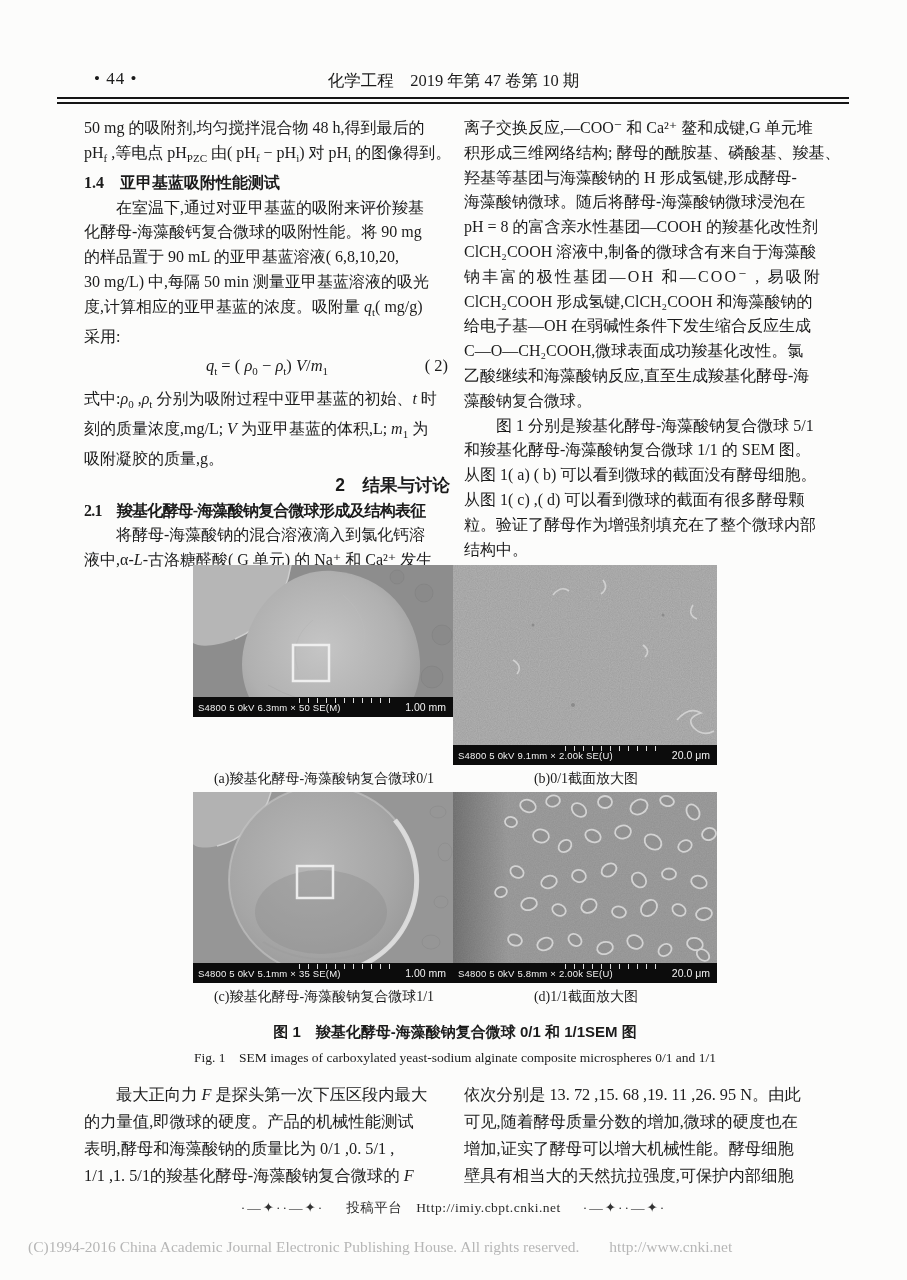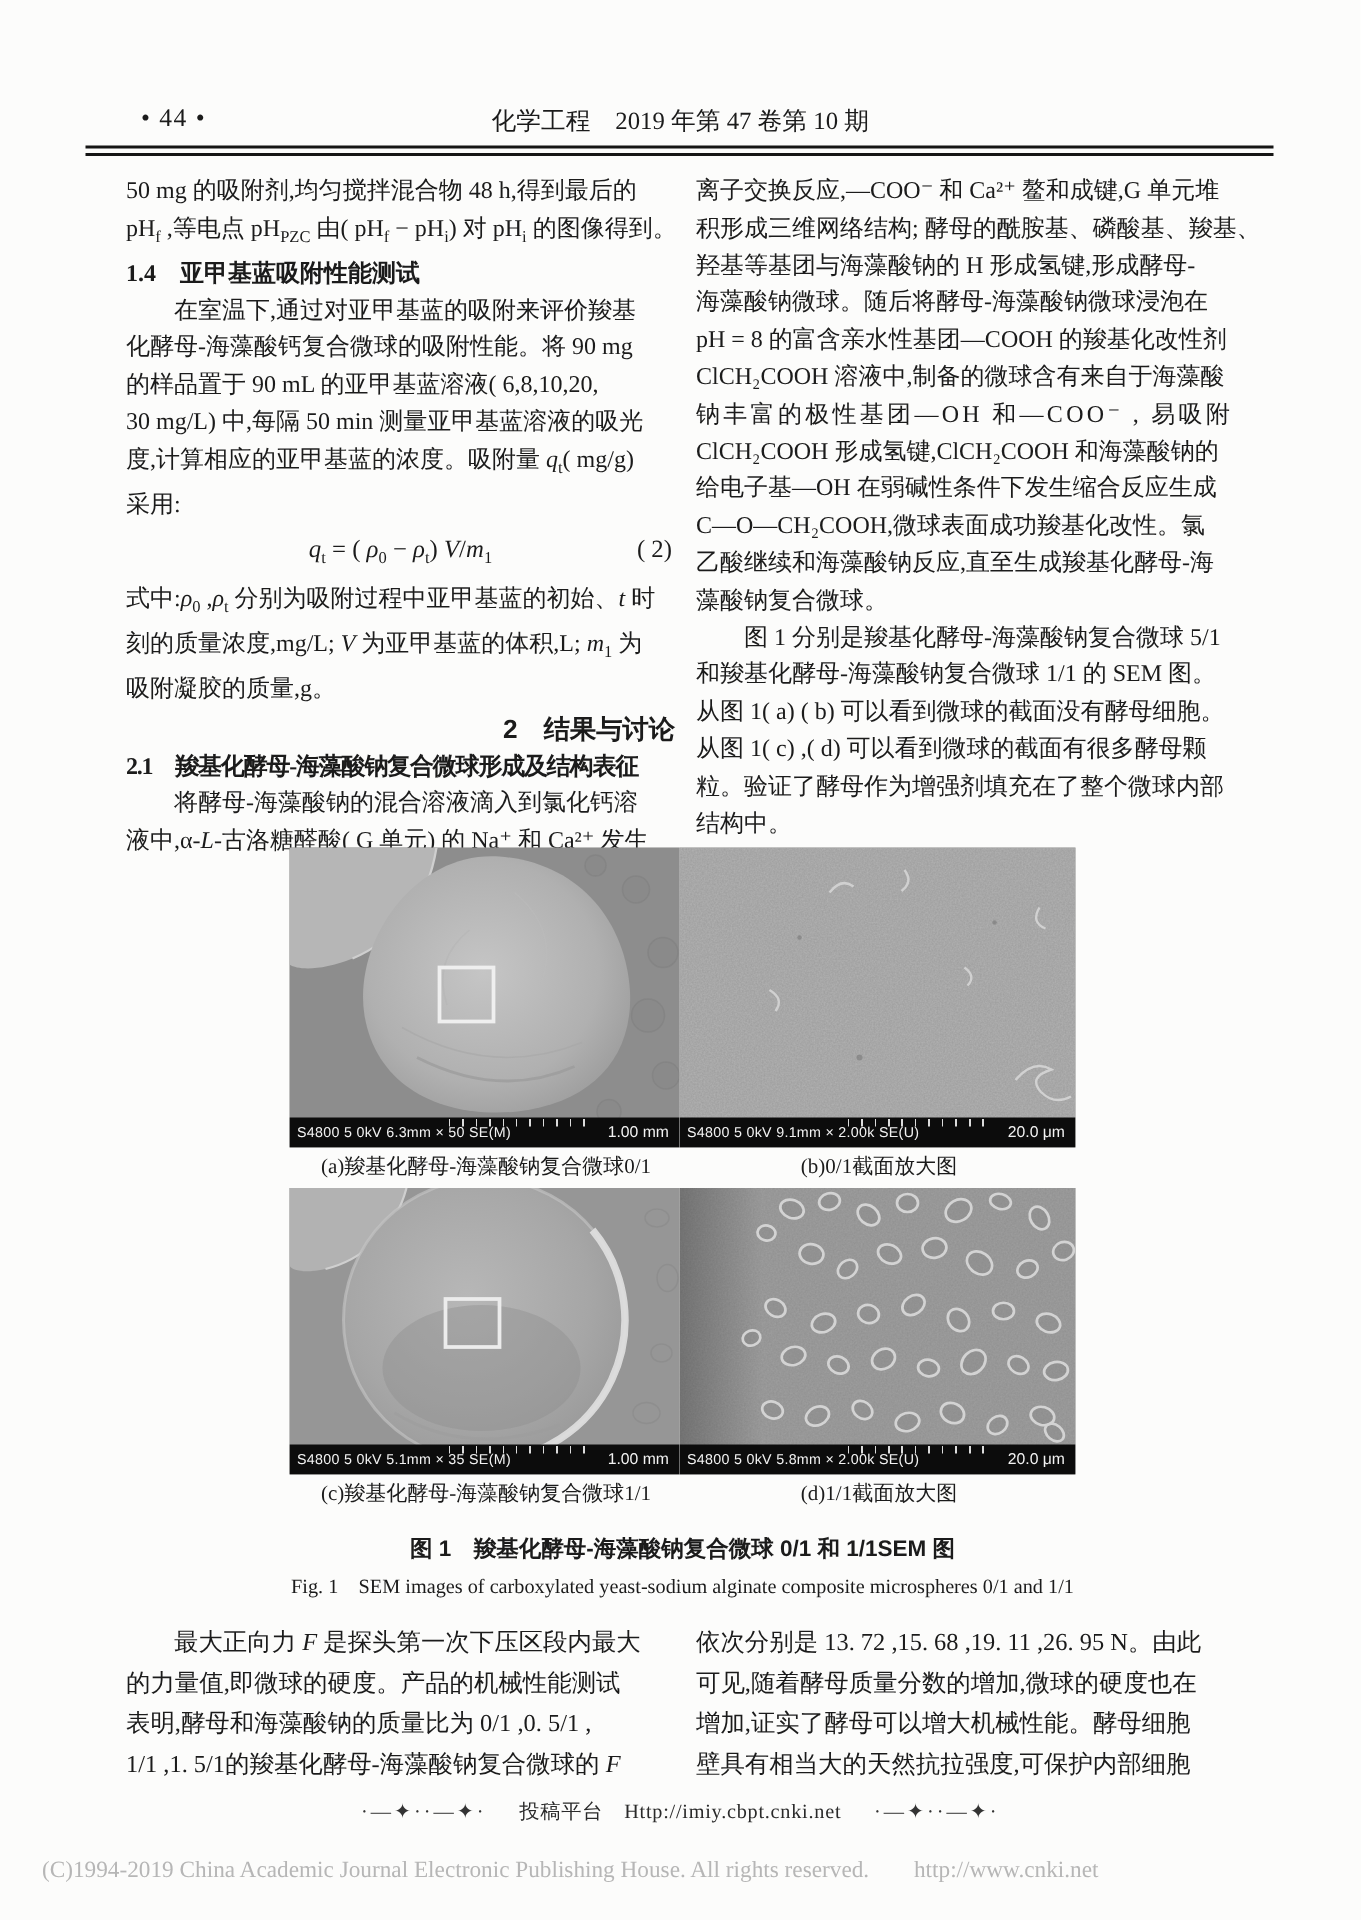--- a/index.html
+++ b/index.html
@@ -100,21 +100,21 @@
     <div class="line">和羧基化酵母-海藻酸钠复合微球 1/1 的 SEM 图。</div>
     <div class="line">从图 1( a) ( b) 可以看到微球的截面没有酵母细胞。</div>
     <div class="line">从图 1( c) ,( d) 可以看到微球的截面有很多酵母颗</div>
     <div class="line">粒。验证了酵母作为增强剂填充在了整个微球内部</div>
     <div class="line">结构中。</div>
   </div>
 
   <div class="fig">
     <div class="sem-row">
 
-      <div class="sem" style="width:260px;height:200px;">
+      <div class="sem" style="width:260px;height:152px;">
         <svg width="260" height="200">
           <defs>
             <radialGradient id="gA" cx="45%" cy="45%" r="62%">
               <stop offset="0%" stop-color="#c5c5c5"></stop>
                 <stop offset="70%" stop-color="#b0b0b0"></stop>
                 <stop offset="100%" stop-color="#9d9d9d"></stop>
             </radialGradient>
           </defs>
           <rect width="260" height="200" fill="#8d8d8d"></rect>
           <g stroke="#7d7d7d" stroke-opacity=".45" fill="#888888" fill-opacity=".35">
@@ -298,17 +298,17 @@
     <div class="line">壁具有相当大的天然抗拉强度,可保护内部细胞</div>
   </div>
 
   <div class="footline">
     <span class="orn">·—✦··—✦·</span>
     <span class="mid">投稿平台　Http://imiy.cbpt.cnki.net</span>
     <span class="orn">·—✦··—✦·</span>
   </div>
 
   <div class="copy">
-    <span>(C)1994-2019 China Academic Journal Electronic Publishing House. All rights reserved.</span>
+    <span>(C)1994-2016 China Academic Journal Electronic Publishing House. All rights reserved.</span>
     <span class="url">http://www.cnki.net</span>
   </div>
 
 </div>
 
 </body></html>

